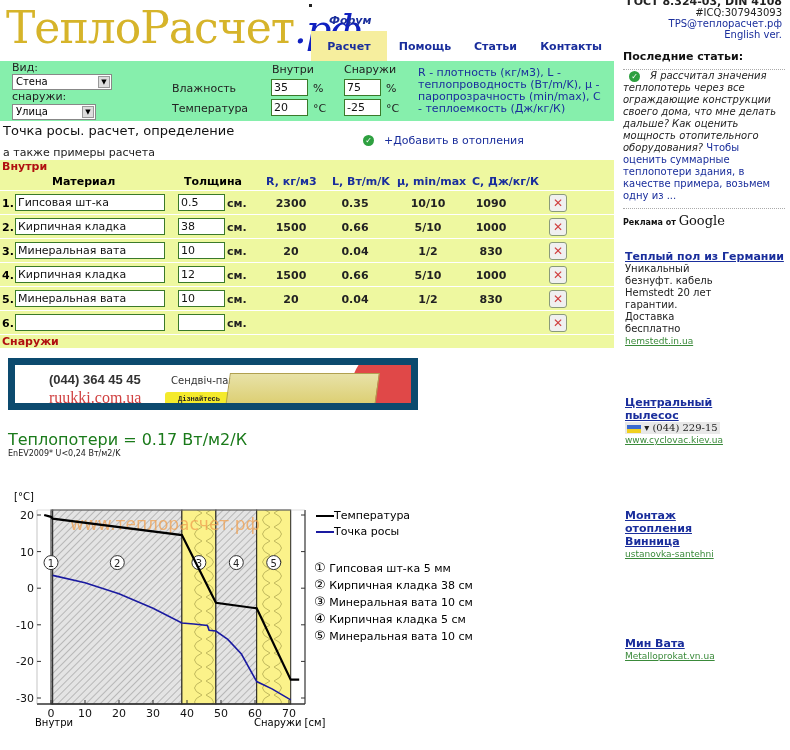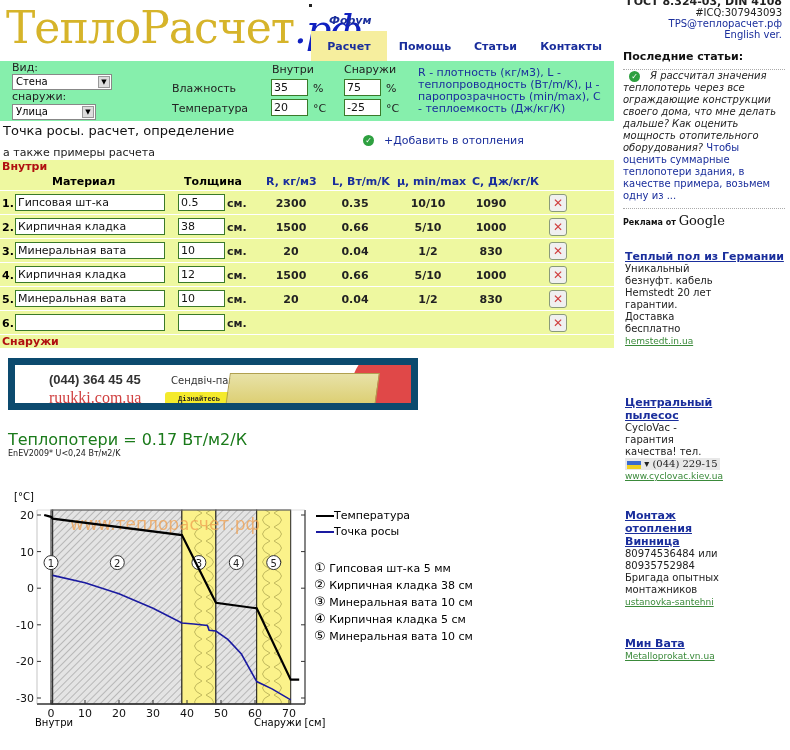--- a/index.html
+++ b/index.html
@@ -292,25 +292,23 @@
   <div class="sb-google"><span>Реклама от</span> <span class="g">Google</span></div>
 </div>
 
 <div class="adbox" style="top:250px;">
   <div class="t">Теплый пол из Германии</div>
   <div style="width:95px;">Уникальный безнуфт. кабель Hemstedt 20 лет гарантии. Доставка бесплатно</div>
   <div class="u">hemstedt.in.ua</div>
 </div>
 <div class="adbox" style="top:388px;margin-top:8px;">
   <div class="t" style="width:90px;">Центральный пылесос</div>
-  <div style="width:80px;">CycloVac - гарантия качества! тел.</div>
   <div><span class="phonebox"><span class="flag"></span> ▾ <span>(044) 229-15</span></span></div>
   <div class="u">www.cyclovac.kiev.ua</div>
 </div>
 <div class="adbox" style="top:509px;">
   <div class="t" style="width:70px;">Монтаж отопления Винница</div>
-  <div style="width:100px;">80974536484 или 80935752984 Бригада опытных монтажников</div>
   <div class="u">ustanovka-santehni</div>
 </div>
 <div class="adbox" style="top:637px;">
   <div class="t">Мин Вата</div>
   <div class="u">Metalloprokat.vn.ua</div>
 </div>
 
 </body></html>

